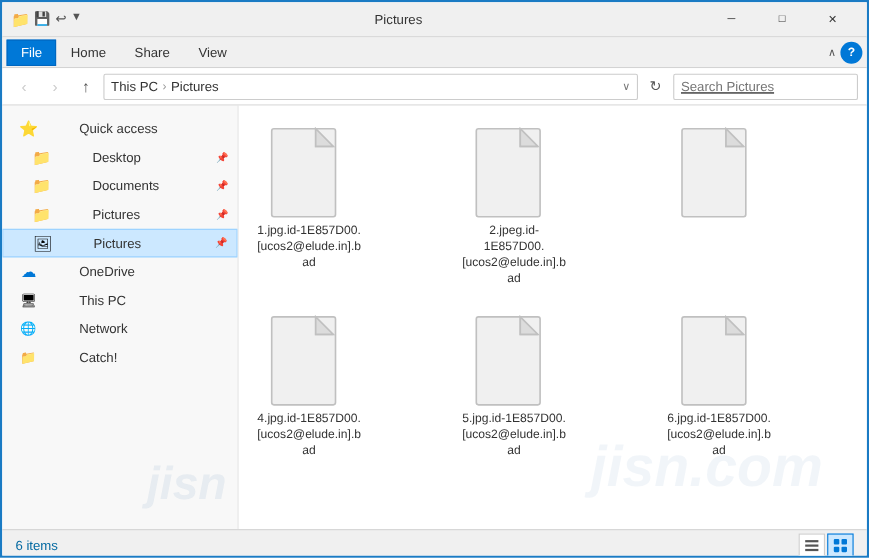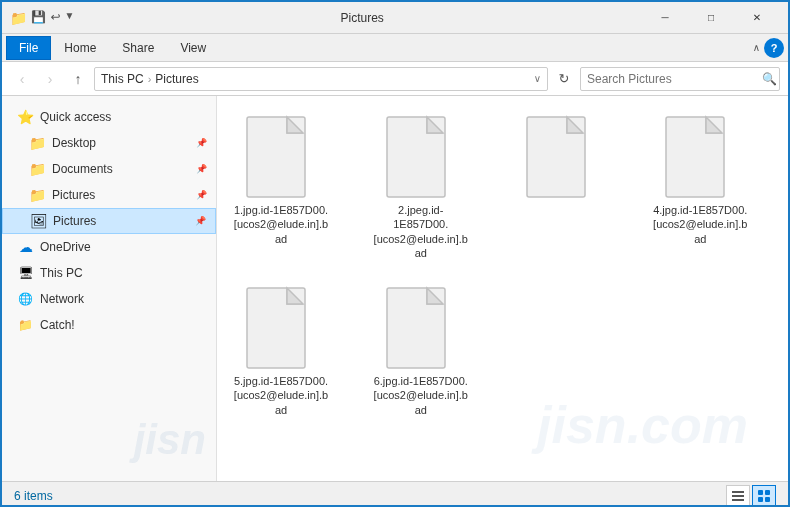--- a/index.html
+++ b/index.html
@@ -162,22 +162,23 @@
       border-radius: 3px;
     }
     .search-box {
       display: flex;
       align-items: center;
       border: 1px solid #ccc;
       height: 24px;
       padding: 0 6px;
       background: #fff;
       border-radius: 2px;
-      width: 200px;
+      width: 168px;
       gap: 20px;
+      text-decoration: underline;
     }
     .search-input {
       border: none;
       outline: none;
       font-size: 12px;
       color: #999;
       flex: 1;
       background: transparent;
     }
     .search-icon-btn {
@@ -220,20 +221,21 @@
       cursor: pointer;
       height: 26px;
       gap: 6px;
       position: relative;
       z-index: 1;
     }
     .sidebar-item.selected { background: #cce8ff; border: 1px solid #99d1ff; }
     .sidebar-label {
       font-size: 12px;
       color: #333;
+      margin-left: 32px;
     }
     .sidebar-icon {
       width: 16px;
       height: 16px;
       flex-shrink: 0;
       display: flex;
       align-items: center;
       justify-content: center;
     }
     .pin-icon {
@@ -432,21 +434,21 @@
     <div class="sidebar-item">
       <span class="sidebar-icon" style="font-size:12px;">📁</span>
       <span class="sidebar-label">Catch!</span>
     </div>
 
     <div class="sidebar-watermark">jisn</div>
   </div>
 
   <div class="file-area">
     <div class="file-watermark">jisn.com</div>
-    <div class="file-grid" style="grid-template-columns: repeat(4, 1fr);">
+    <div class="file-grid" style="grid-template-columns: repeat(3, 1fr);">
 
       <div class="file-item">
         <div class="file-icon">
           <svg viewBox="0 0 72 84" fill="none" xmlns="http://www.w3.org/2000/svg">
             <rect x="2" y="2" width="58" height="80" rx="2" fill="#f0f0f0" stroke="#c0c0c0" stroke-width="1.5"></rect>
             <polyline points="42,2 42,18 58,18" fill="#e0e0e0" stroke="#c0c0c0" stroke-width="1.5"></polyline>
             <polygon points="42,2 58,18 42,18" fill="#dcdcdc" stroke="#c0c0c0" stroke-width="1.5"></polygon>
           </svg>
         </div>
         <span class="file-name">1.jpg.id-1E857D00.[ucos2@elude.in].bad</span>

